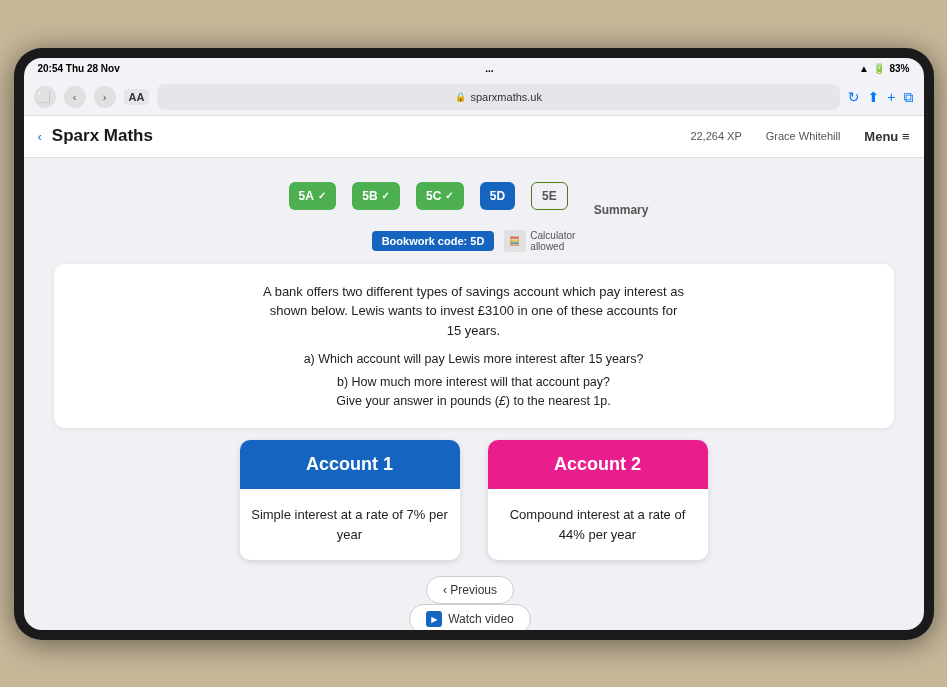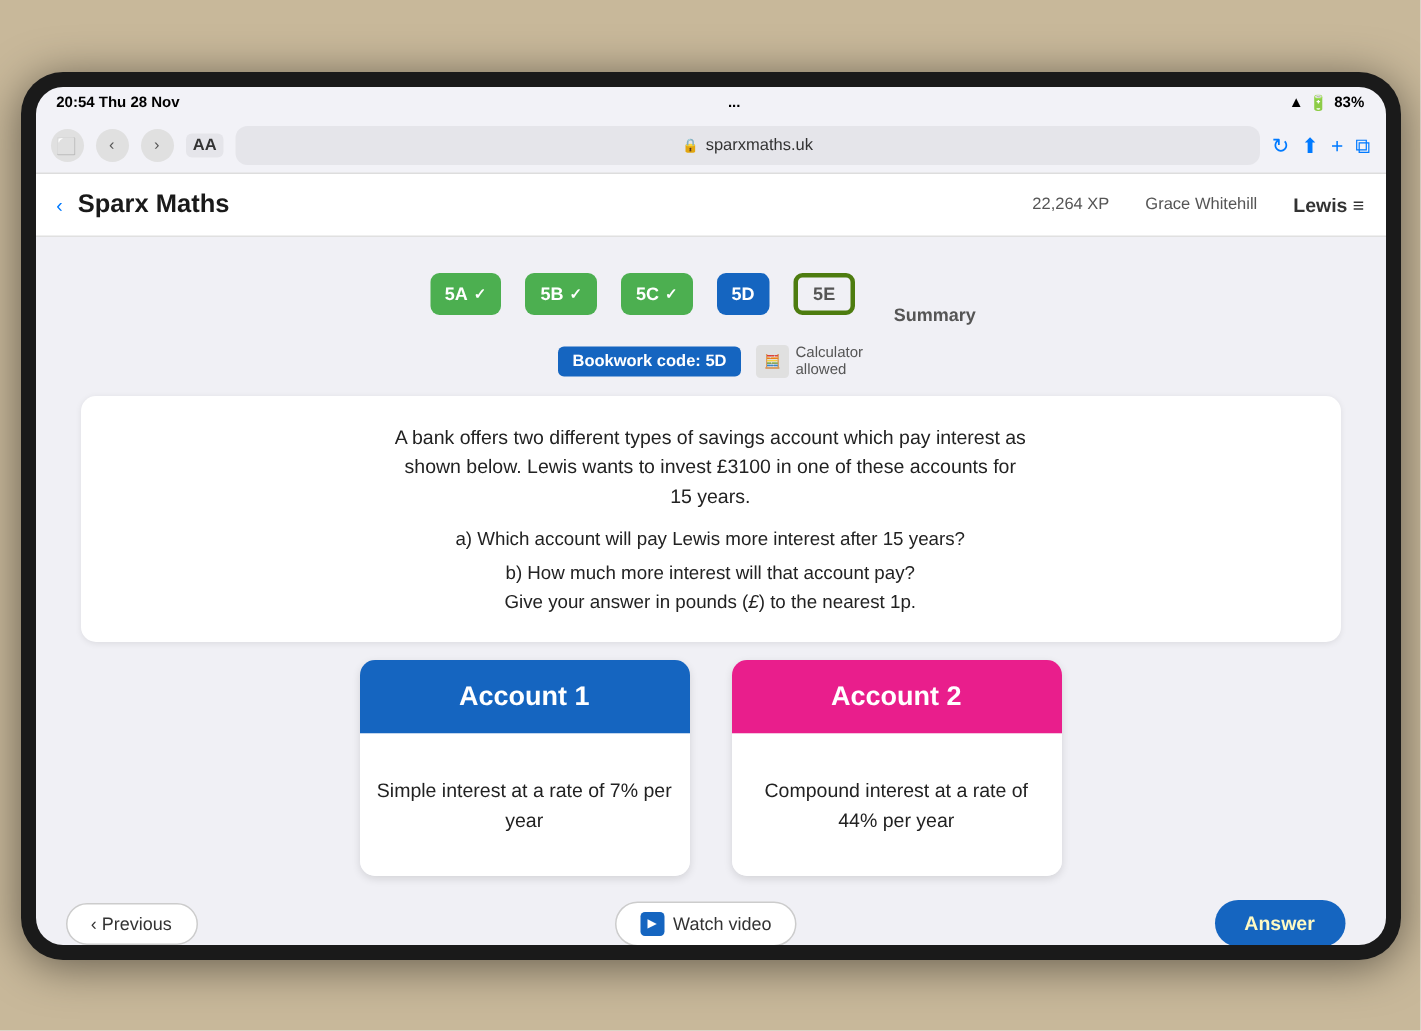--- a/index.html
+++ b/index.html
@@ -115,21 +115,21 @@
       border-radius: 6px;
       font-size: 12px;
       font-weight: 600;
       display: flex;
       align-items: center;
       gap: 4px;
       cursor: pointer;
     }
     .tab.completed { background: #4caf50; color: #fff; }
     .tab.active { background: #1565c0; color: #fff; }
-    .tab.inactive { background: transparent; color: #555; border: 3px solid #4d7c0f; }
+    .tab.inactive { background: transparent; color: #555; border: 1px solid #4d7c0f; }
     .tab.summary { background: transparent; color: #555; margin-top: 28px; }
     .tab .check { font-size: 10px; }
     .bookwork-row {
       display: flex;
       align-items: center;
       justify-content: center;
       gap: 10px;
       padding: 6px 0 4px 0;
     }
     .bookwork-code {
@@ -192,35 +192,36 @@
       padding: 14px 10px;
       text-align: center;
       font-size: 18px;
       font-weight: 800;
       color: #fff;
     }
     .account-header.blue { background: #1565c0; }
     .account-header.pink { background: #e91e8c; }
     .account-body {
       background: #fff;
-      padding: 28px 10px;
+      padding: 16px 10px;
       text-align: center;
       font-size: 13px;
       font-weight: 500;
       color: #222;
       line-height: 1.5;
       min-height: 70px;
       display: flex;
       align-items: center;
     }
     .bottom-bar {
       display: flex;
       align-items: center;
       justify-content: space-between;
       padding: 8px 27px 10px 20px;
+      flex-direction: column;
     }
     .prev-btn {
       background: #fff;
       border: 1.5px solid #ccc;
       border-radius: 20px;
       padding: 6px 16px;
       font-size: 12px;
       color: #333;
       cursor: pointer;
       font-weight: 500;
@@ -299,21 +300,21 @@
 
   <div class="app-header">
     <div class="back-btn">
       <span>‹</span>
     </div>
     <div class="title">Sparx Maths</div>
     <div class="right-info">
       <span>22,264 XP</span>
       <span>Grace Whitehill</span>
       <span class="menu-btn">
-        <span>Lewis</span>
+        <span>Menu</span>
         <span>≡</span>
       </span>
     </div>
   </div>
 
   <div class="content-area">
 
     <div class="tabs-row">
       <div class="tab completed">
         <span>5A</span>

